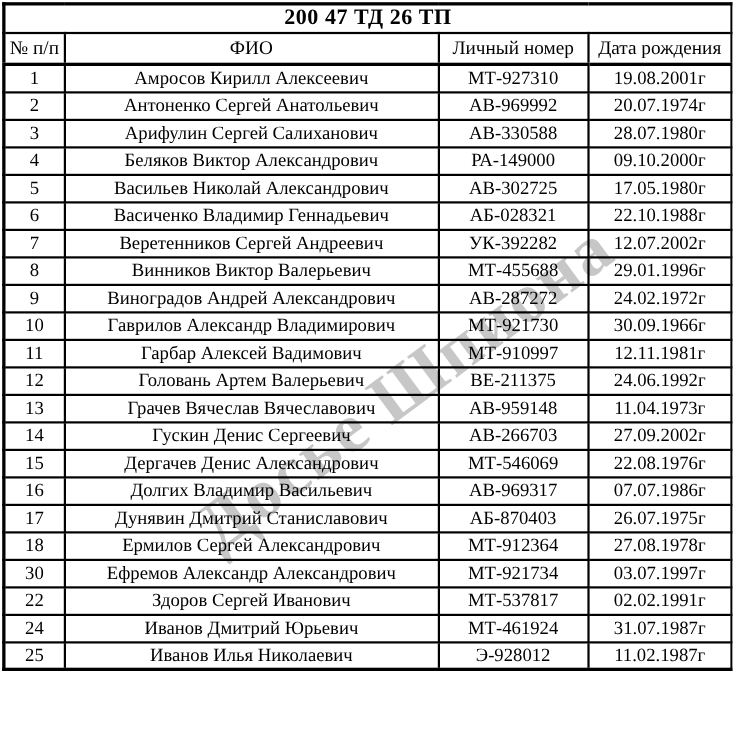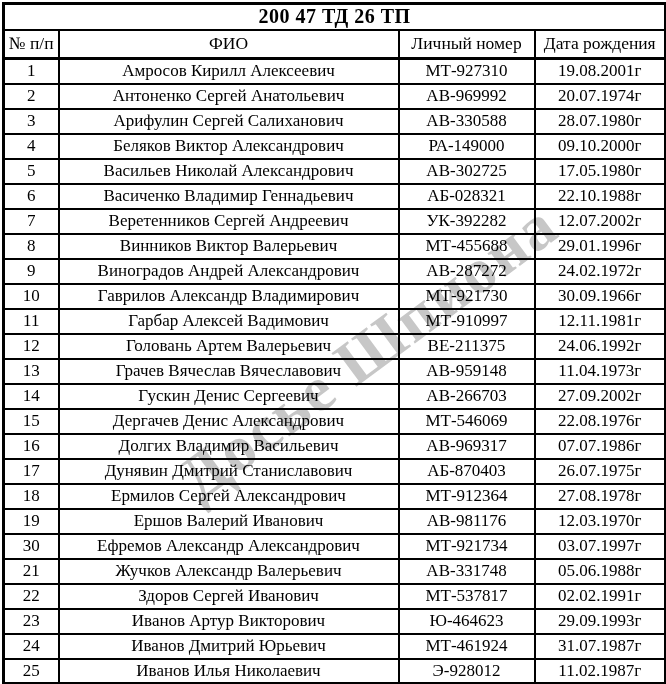--- a/index.html
+++ b/index.html
@@ -185,48 +185,30 @@
           <td>АБ-870403</td>
           <td>26.07.1975г</td>
         </tr>
         <tr>
           <td>18</td>
           <td>Ермилов Сергей Александрович</td>
           <td>МТ-912364</td>
           <td>27.08.1978г</td>
         </tr>
         <tr>
-          <td>19</td>
-          <td>Ершов Валерий Иванович</td>
-          <td>АВ-981176</td>
-          <td>12.03.1970г</td>
-        </tr>
-        <tr>
           <td>30</td>
           <td>Ефремов Александр Александрович</td>
           <td>МТ-921734</td>
           <td>03.07.1997г</td>
         </tr>
         <tr>
-          <td>21</td>
-          <td>Жучков Александр Валерьевич</td>
-          <td>АВ-331748</td>
-          <td>05.06.1988г</td>
-        </tr>
-        <tr>
           <td>22</td>
           <td>Здоров Сергей Иванович</td>
           <td>МТ-537817</td>
           <td>02.02.1991г</td>
-        </tr>
-        <tr>
-          <td>23</td>
-          <td>Иванов Артур Викторович</td>
-          <td>Ю-464623</td>
-          <td>29.09.1993г</td>
         </tr>
         <tr>
           <td>24</td>
           <td>Иванов Дмитрий Юрьевич</td>
           <td>МТ-461924</td>
           <td>31.07.1987г</td>
         </tr>
         <tr>
           <td>25</td>
           <td>Иванов Илья Николаевич</td>

